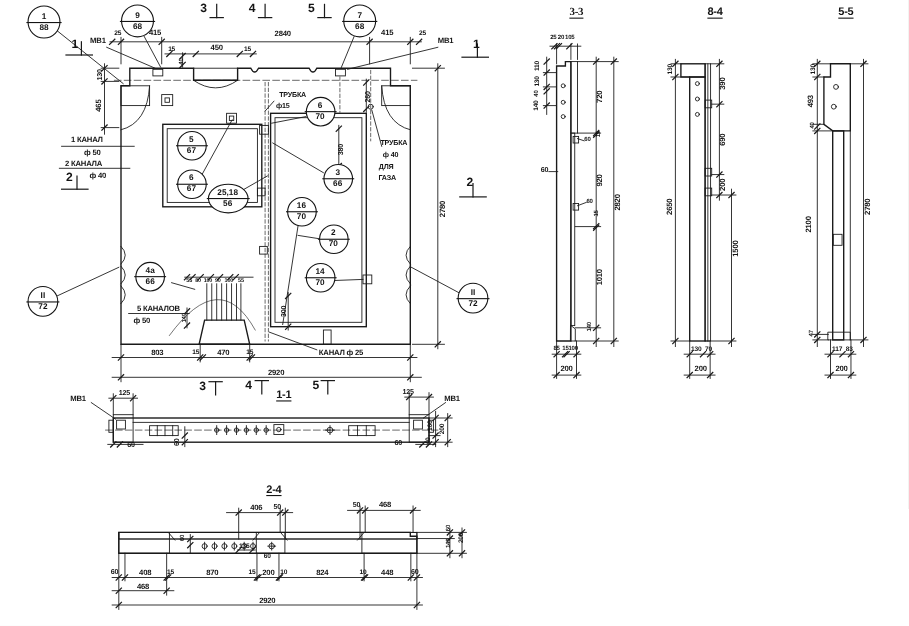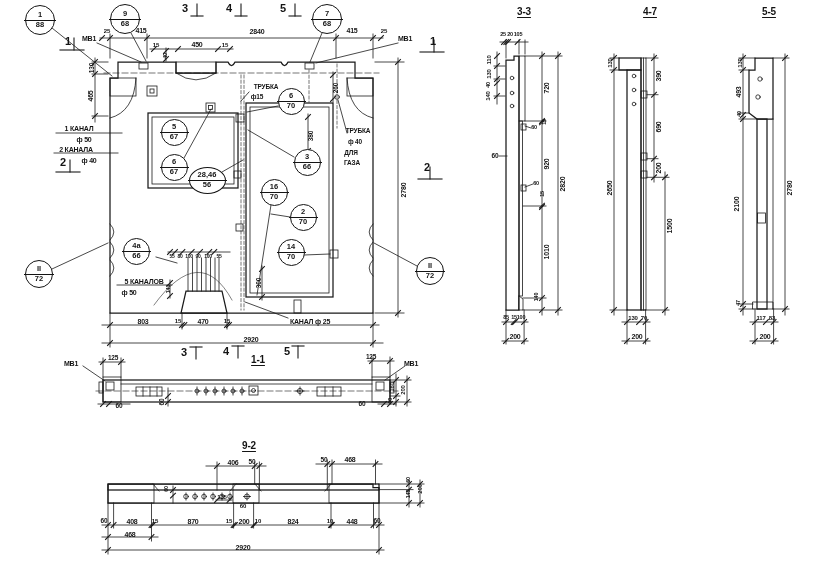--- a/index.html
+++ b/index.html
@@ -569,21 +569,21 @@
       <div class="lbl" style="left: 71px; top: 363px;">МВ1</div>
       <div class="lbl" style="left: 113px; top: 358px; font-size: 6.5px;">125</div>
       <div class="lbl" style="left: 371px; top: 357px; font-size: 6.5px;">125</div>
       <div class="lbl" style="left: 411px; top: 363px;">МВ1</div>
       <div class="lbl" style="left: 119px; top: 406px; font-size: 6.5px;">60</div>
       <div class="lbl rot" style="left: 162px; top: 402px; font-size: 6.5px;">60</div>
       <div class="lbl" style="left: 362px; top: 404px; font-size: 6.5px;">60</div>
       <div class="lbl rot" style="left: 392px; top: 387px; font-size: 6px;">160</div>
       <div class="lbl rot" style="left: 403px; top: 390px; font-size: 6px;">200</div>
       <div class="lbl rot" style="left: 390px; top: 401px; font-size: 6px;">40</div>
-      <div class="lbl ul" style="left: 249px; top: 446px; font-size: 10px;">9-2</div>
+      <div class="lbl ul" style="left: 249px; top: 446px; font-size: 10px;">2-4</div>
       <div class="lbl" style="left: 233px; top: 462px;">406</div>
       <div class="lbl" style="left: 252px; top: 462px; font-size: 6.5px;">50</div>
       <div class="lbl" style="left: 324px; top: 460px; font-size: 6.5px;">50</div>
       <div class="lbl" style="left: 350px; top: 459px;">468</div>
       <div class="lbl rot" style="left: 167px; top: 489px; font-size: 5.5px;">60</div>
       <div class="lbl" style="left: 222px; top: 497px; font-size: 6px;">135</div>
       <div class="lbl" style="left: 243px; top: 506px; font-size: 6px;">60</div>
       <div class="lbl rot" style="left: 409px; top: 480px; font-size: 5.5px;">60</div>
       <div class="lbl rot" style="left: 409px; top: 494px; font-size: 5.5px;">140</div>
       <div class="lbl rot" style="left: 420px; top: 489px; font-size: 6px;">200</div>
@@ -593,21 +593,21 @@
       <div class="lbl" style="left: 193px; top: 521px;">870</div>
       <div class="lbl" style="left: 229px; top: 521px; font-size: 6px;">15</div>
       <div class="lbl" style="left: 244px; top: 521px;">200</div>
       <div class="lbl" style="left: 258px; top: 521px; font-size: 6px;">10</div>
       <div class="lbl" style="left: 293px; top: 521px;">824</div>
       <div class="lbl" style="left: 330px; top: 521px; font-size: 6px;">10</div>
       <div class="lbl" style="left: 352px; top: 521px;">448</div>
       <div class="lbl" style="left: 377px; top: 521px; font-size: 6.5px;">60</div>
       <div class="lbl" style="left: 130px; top: 534px;">468</div>
       <div class="lbl" style="left: 243px; top: 547px;">2920</div>
-      <div class="lbl ul" style="left: 524px; top: 12px; font-size: 10px;">3-3</div>
+      <div class="lbl ul" style="left: 524px; top: 12px; font-size: 10px; font-family: Liberation Serif, serif;">3-3</div>
       <div class="lbl" style="left: 503px; top: 35px; font-size: 5.5px;">25</div>
       <div class="lbl" style="left: 510px; top: 35px; font-size: 5.5px;">20</div>
       <div class="lbl" style="left: 518px; top: 35px; font-size: 5.5px;">105</div>
       <div class="lbl rot" style="left: 489px; top: 60px; font-size: 6px;">110</div>
       <div class="lbl rot" style="left: 489px; top: 74px; font-size: 6px;">130</div>
       <div class="lbl rot" style="left: 489px; top: 85px; font-size: 5.5px;">40</div>
       <div class="lbl rot" style="left: 488px; top: 96px; font-size: 6px;">140</div>
       <div class="lbl" style="left: 495px; top: 156px; font-size: 6.5px;">60</div>
       <div class="lbl rot" style="left: 546px; top: 88px;">720</div>
       <div class="lbl rot" style="left: 545px; top: 122px; font-size: 5.5px;">15</div>
@@ -615,21 +615,21 @@
       <div class="lbl rot" style="left: 546px; top: 164px;">920</div>
       <div class="lbl" style="left: 536px; top: 184px; font-size: 5.5px;">60</div>
       <div class="lbl rot" style="left: 543px; top: 194px; font-size: 5.5px;">15</div>
       <div class="lbl rot" style="left: 546px; top: 252px;">1010</div>
       <div class="lbl rot" style="left: 537px; top: 297px; font-size: 5.5px;">140</div>
       <div class="lbl rot" style="left: 562px; top: 184px;">2820</div>
       <div class="lbl" style="left: 506px; top: 318px; font-size: 5.5px;">85</div>
       <div class="lbl" style="left: 514px; top: 318px; font-size: 5.5px;">15</div>
       <div class="lbl" style="left: 521px; top: 318px; font-size: 5.5px;">100</div>
       <div class="lbl" style="left: 515px; top: 336px;">200</div>
-      <div class="lbl ul" style="left: 650px; top: 12px; font-size: 10px;">4-7</div>
+      <div class="lbl ul" style="left: 650px; top: 12px; font-size: 10px;">8-4</div>
       <div class="lbl rot" style="left: 610px; top: 63px; font-size: 6px;">130</div>
       <div class="lbl rot" style="left: 609px; top: 188px;">2650</div>
       <div class="lbl rot" style="left: 658px; top: 76px;">390</div>
       <div class="lbl rot" style="left: 658px; top: 127px;">690</div>
       <div class="lbl rot" style="left: 658px; top: 168px;">200</div>
       <div class="lbl rot" style="left: 669px; top: 226px;">1500</div>
       <div class="lbl" style="left: 633px; top: 318px; font-size: 6px;">130</div>
       <div class="lbl" style="left: 644px; top: 318px; font-size: 6px;">70</div>
       <div class="lbl" style="left: 637px; top: 336px;">200</div>
       <div class="lbl ul" style="left: 769px; top: 12px; font-size: 10px;">5-5</div>
@@ -660,21 +660,21 @@
       </div>
       <div class="co" style="left: 160.5px; top: 118.5px; width: 27px; height: 27px;">
         <span>5</span>
         <span class="den">67</span>
       </div>
       <div class="co" style="left: 160.5px; top: 153.5px; width: 27px; height: 27px;">
         <span>6</span>
         <span class="den">67</span>
       </div>
       <div class="co" style="left: 188.5px; top: 166.5px; width: 37px; height: 27px;">
-        <span>28,46</span>
+        <span>25,18</span>
         <span class="den">56</span>
       </div>
       <div class="co" style="left: 293.5px; top: 148.5px; width: 27px; height: 27px;">
         <span>3</span>
         <span class="den">66</span>
       </div>
       <div class="co" style="left: 260.5px; top: 178.5px; width: 27px; height: 27px;">
         <span>16</span>
         <span class="den">70</span>
       </div>

